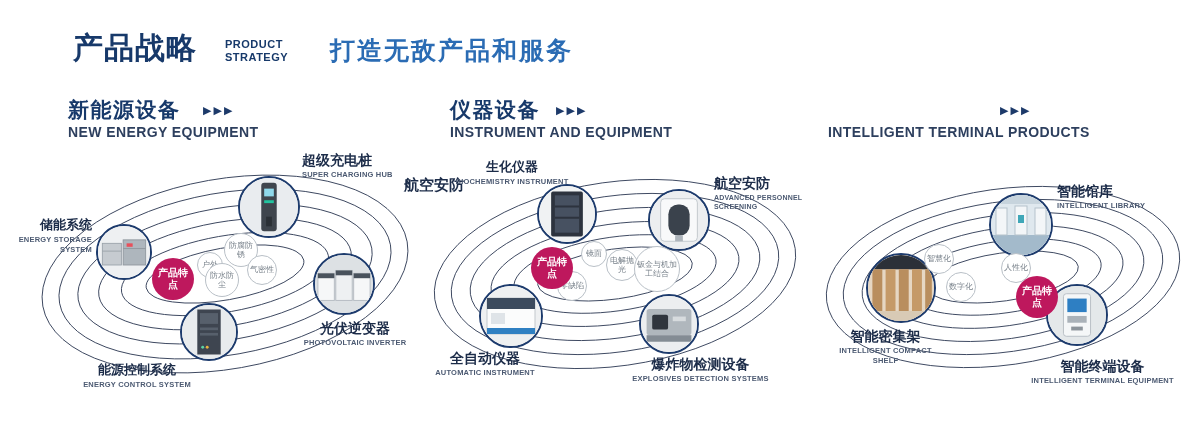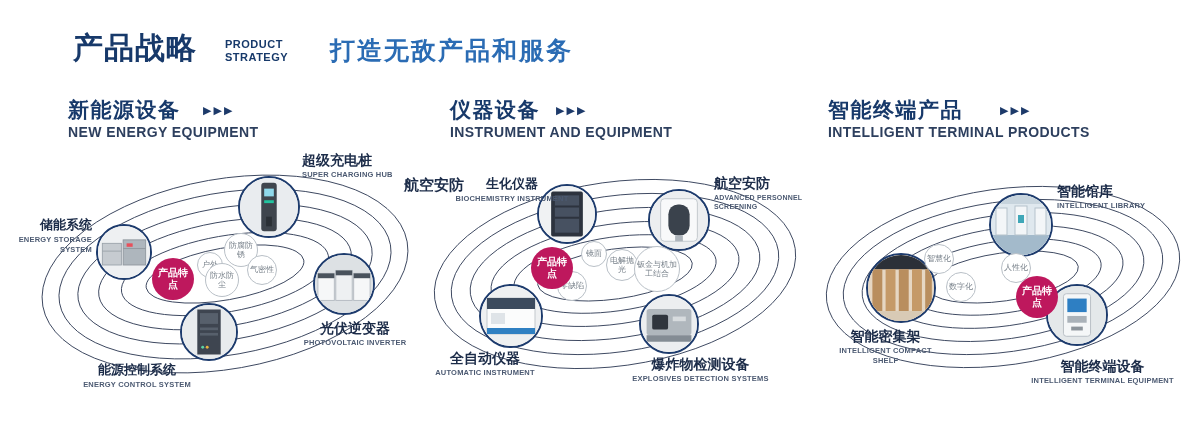--- a/index.html
+++ b/index.html
@@ -42,21 +42,20 @@
   <div class="abs sec-title" style="left:68px;top:96px;">新能源设备</div>
 
   <div class="abs tagline" style="left:330px;top:34px;">打造无敌产品和服务</div>
   <div class="abs arrows" style="left:203px;top:104px;">▶▶▶</div>
   <div class="abs sec-en" style="left:68px;top:124px;">NEW ENERGY EQUIPMENT</div>
 
   <div class="abs sec-title" style="left:450px;top:96px;">仪器设备</div>
   <div class="abs arrows" style="left:556px;top:104px;">▶▶▶</div>
   <div class="abs sec-en" style="left:450px;top:124px;">INSTRUMENT AND EQUIPMENT</div>
 
-  <div class="abs sec-title" style="left:828px;top:96px;">智能终端产品</div>
   <div class="abs arrows" style="left:1000px;top:104px;">▶▶▶</div>
   <div class="abs sec-en" style="left:828px;top:124px;">INTELLIGENT TERMINAL PRODUCTS</div>
 
   <svg class="orbits" style="left:30px;top:172px;" width="390" height="210" viewBox="0 0 390 210">
     <g transform="rotate(-10 195 102)">
       <ellipse cx="195" cy="102" rx="185" ry="95"></ellipse>
         <ellipse cx="195" cy="102" rx="168" ry="81"></ellipse>
       <ellipse cx="195" cy="102" rx="149" ry="66"></ellipse>
         <ellipse cx="195" cy="102" rx="128" ry="52"></ellipse>
       <ellipse cx="195" cy="102" rx="105" ry="38"></ellipse>
@@ -155,21 +154,21 @@
 
   <div class="pc" style="left:537px;top:184px;width:60px;height:60px;">
     <svg viewBox="0 0 60 60">
       <rect width="60" height="60" fill="#f0f2f3"></rect>
       <rect x="13" y="6" width="34" height="48" rx="2" fill="#2d333e"></rect>
       <rect x="17" y="10" width="26" height="40" fill="#475161"></rect>
       <line x1="17" y1="22" x2="43" y2="22" stroke="#2d333e" stroke-width="2"></line>
       <line x1="17" y1="34" x2="43" y2="34" stroke="#2d333e" stroke-width="2"></line>
     </svg>
   </div>
-  <div class="lbl ta-c" style="left:452px;top:177px;width:120px;">
+  <div class="lbl ta-c" style="left:452px;top:160px;width:120px;">
     <div class="zh" style="font-size:13px;">生化仪器</div>
     <div class="en">BIOCHEMISTRY INSTRUMENT</div>
   </div>
 
   <div class="pc" style="left:648px;top:189px;width:62px;height:62px;">
     <svg viewBox="0 0 60 60">
       <rect width="60" height="60" fill="#eceef0"></rect>
       <rect x="11" y="8" width="38" height="44" rx="4" fill="#f8f9fa" stroke="#c2c8cd"></rect>
       <rect x="19" y="14" width="22" height="32" rx="10" fill="#3a424c"></rect>
       <rect x="26" y="46" width="8" height="6" fill="#aeb5bc"></rect>

